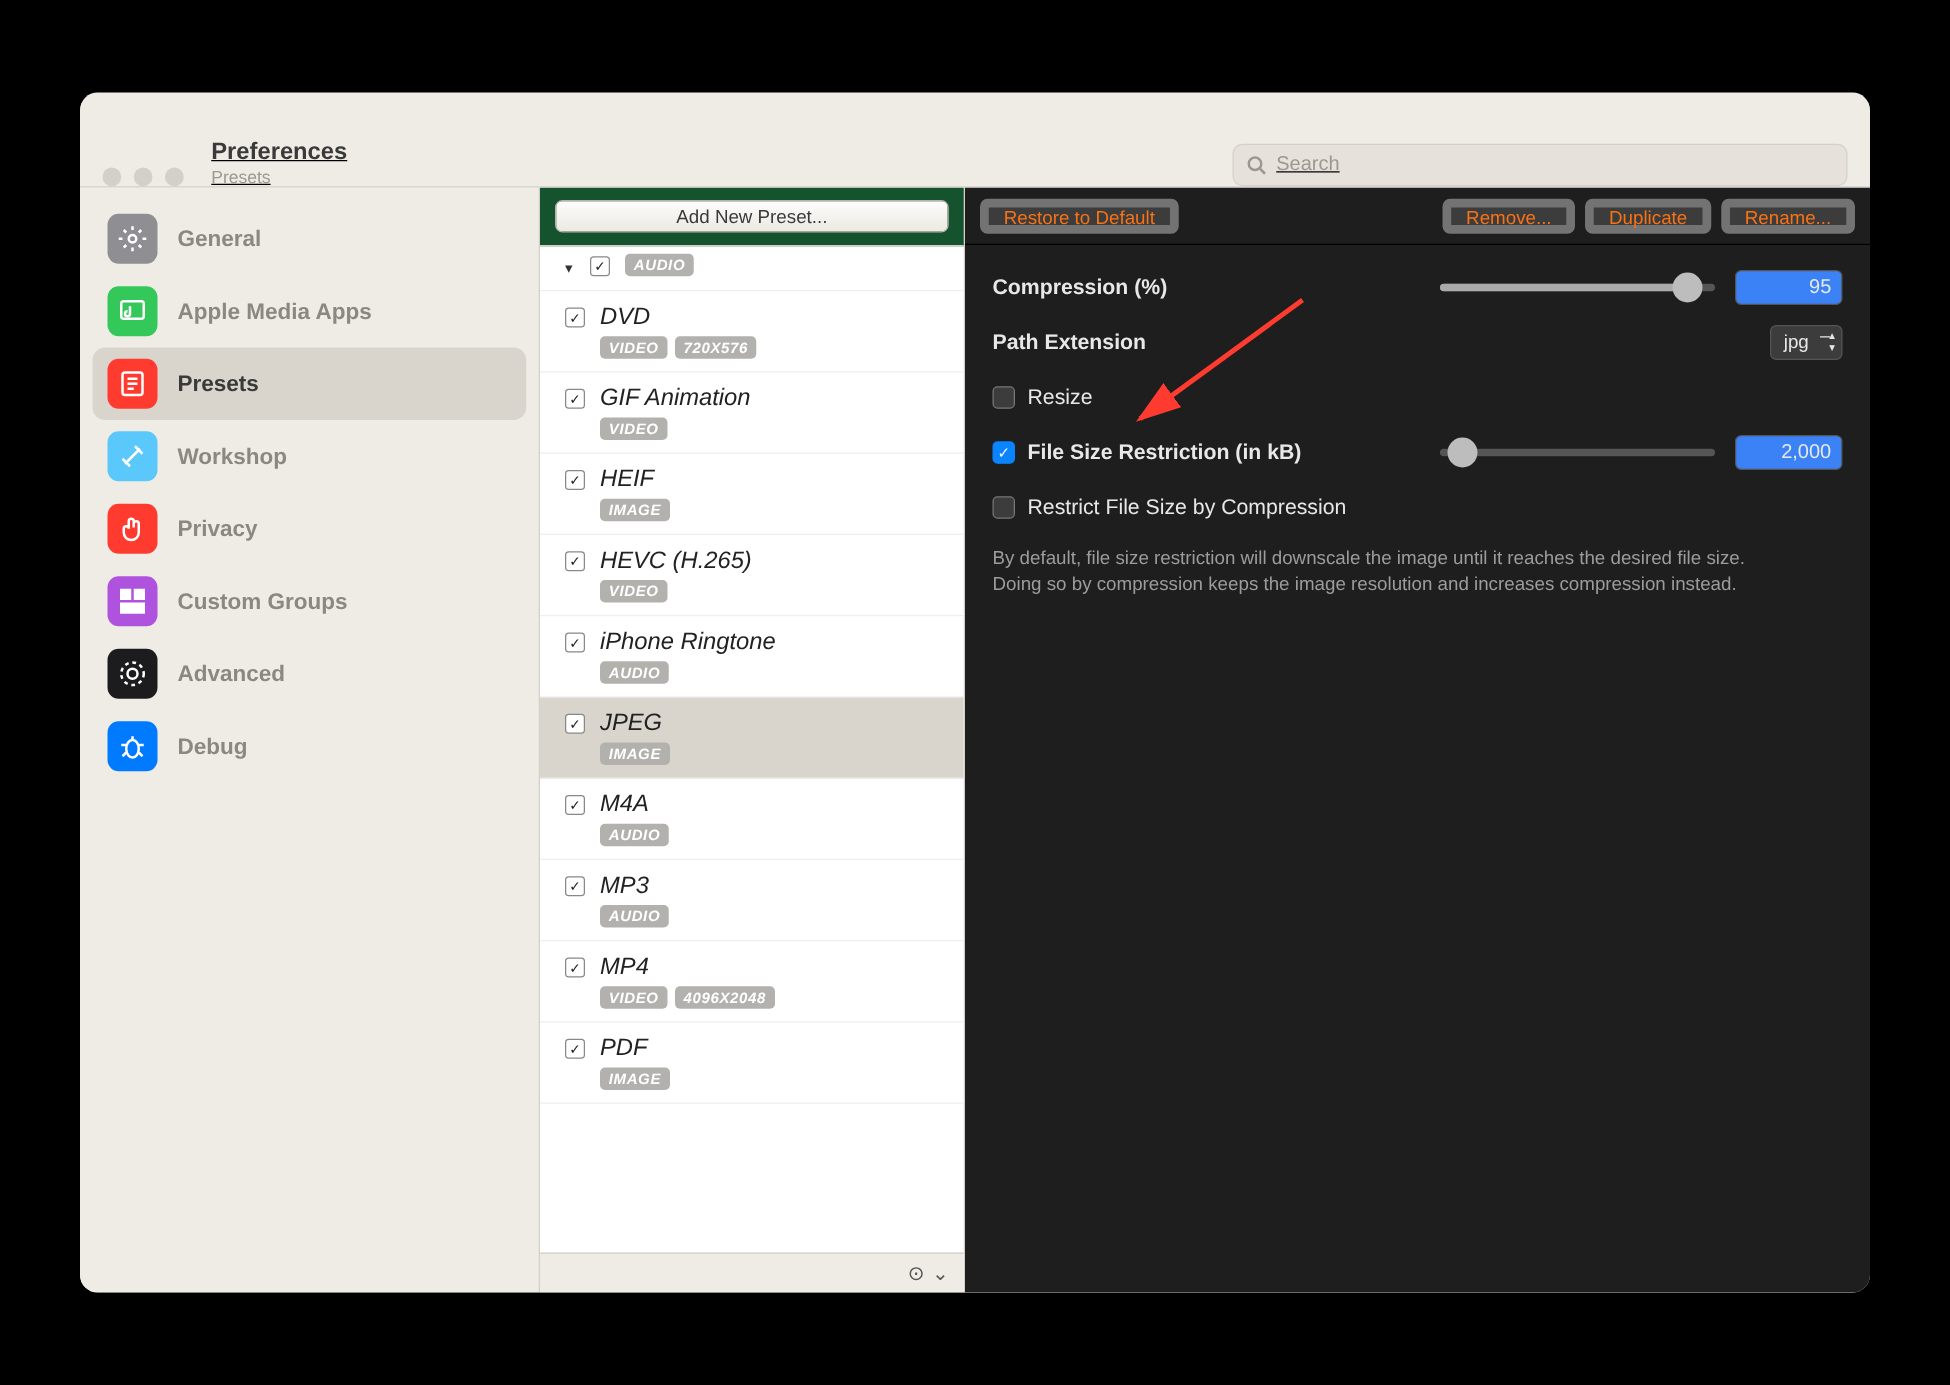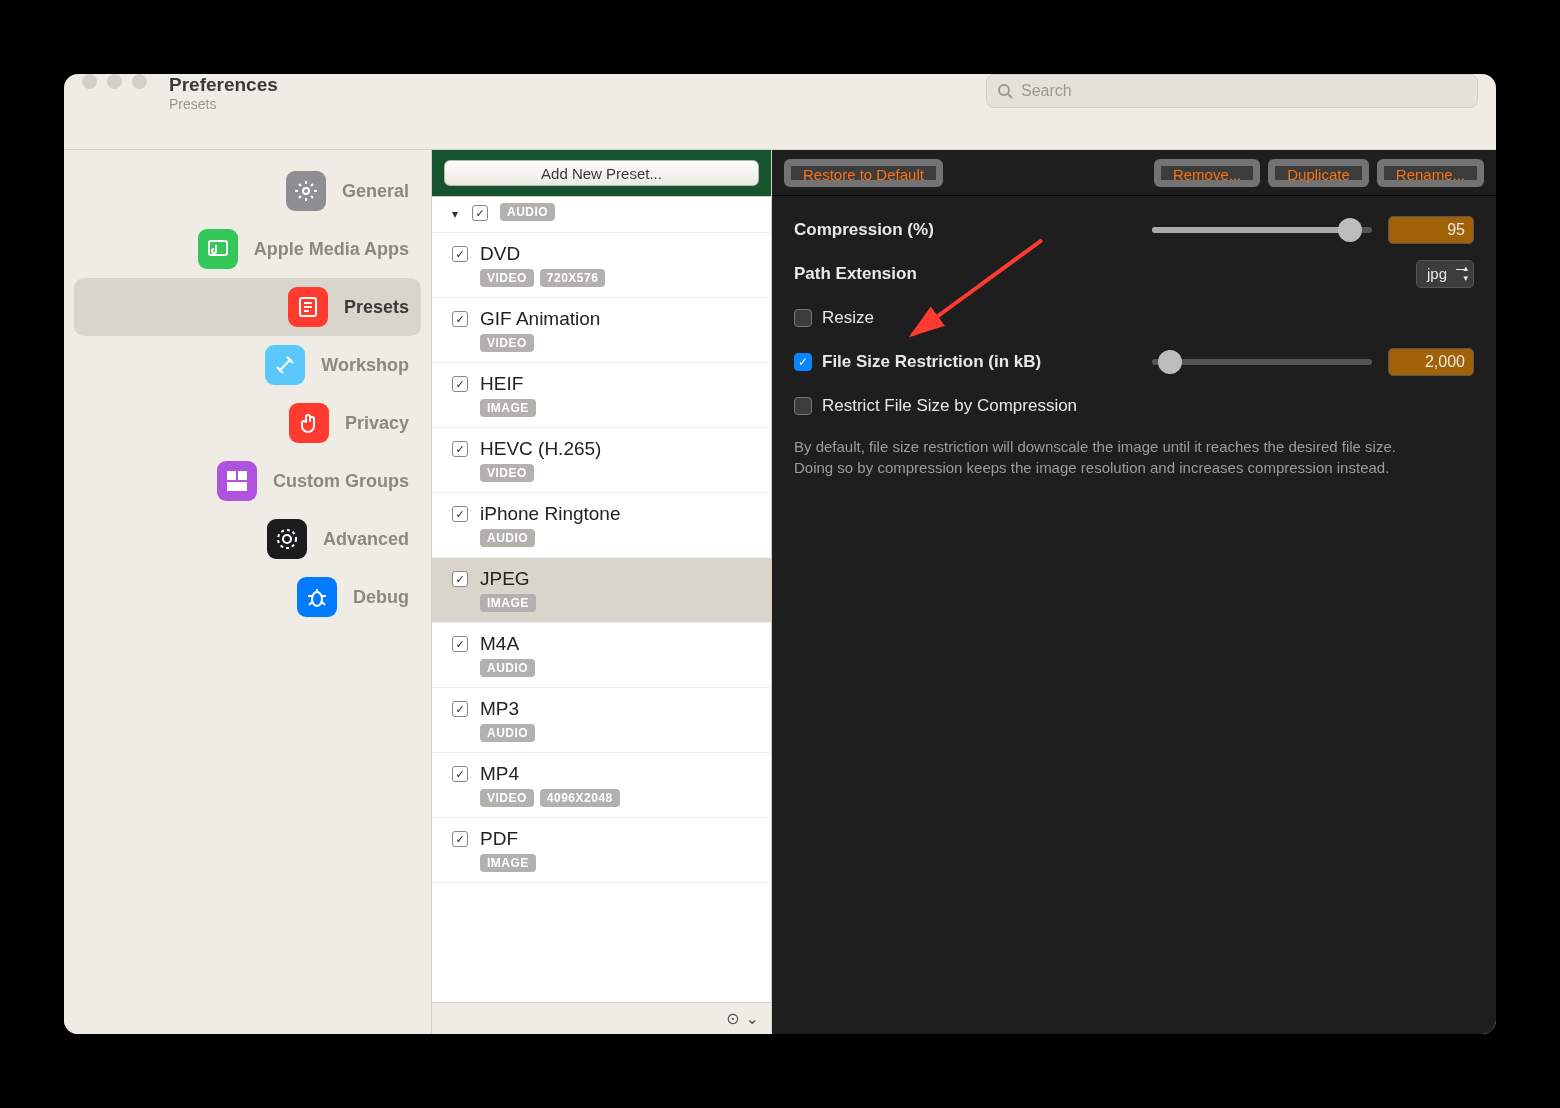--- a/index.html
+++ b/index.html
@@ -1,61 +1,61 @@
 <!DOCTYPE html>
 <html><head>
 <meta charset="utf-8">
 <style>
 * { margin: 0; padding: 0; box-sizing: border-box; font-family: -apple-system, BlinkMacSystemFont, "Segoe UI", Helvetica, Arial, sans-serif; }
 body { background: #000; width: 1560px; height: 1108px; display: flex; align-items: center; justify-content: center; }
 .window { width: 1432px; height: 960px; background: #efece6; border-radius: 14px; overflow: hidden; box-shadow: 0 25px 60px rgba(0,0,0,0.6); display: flex; flex-direction: column; }
-.titlebar { height: 76px; display: flex; align-items: flex-start; padding: 0 18px; border-bottom: 1px solid #d4d0c9; }
+.titlebar { height: 76px; display: flex; align-items: flex-end; padding: 0 18px; border-bottom: 1px solid #d4d0c9; text-decoration: underline; }
 .traffic { display: flex; gap: 10px; margin-right: 22px; }
 .tl { width: 15px; height: 15px; border-radius: 50%; background: #d4d0c9; }
 .titles { flex: 1; }
 .title-main { font-size: 19px; font-weight: 700; color: #3a3a3a; }
 .title-sub { font-size: 14px; color: #9c9890; }
 .search-wrap { width: 492px; }
 .search { width: 100%; height: 34px; border-radius: 8px; border: 1px solid #d4d0c9; background: #e6e2db; display: flex; align-items: center; padding: 0 10px; color: #9c9890; font-size: 16px; }
 .search svg { margin-right: 8px; flex: none; }
 .body { flex: 1; display: flex; overflow: hidden; }
 .sidebar { width: 368px; background: #efece6; padding: 12px 10px; border-right: 1px solid #d4d0c9; }
-.side-item { display: flex; align-items: center; height: 58px; padding: 0 12px; border-radius: 10px; cursor: pointer; justify-content: flex-end; }
+.side-item { display: flex; align-items: center; height: 58px; padding: 0 12px; border-radius: 10px; cursor: pointer; }
 .side-item.active { background: #d9d4cc; }
 .side-icon { width: 40px; height: 40px; border-radius: 9px; margin-right: 16px; display: flex; align-items: center; justify-content: center; flex: none; }
 .side-label { font-size: 18px; font-weight: 600; color: #8c8880; }
 .side-item.active .side-label { color: #3a3a3a; }
 
 .preset-col { width: 340px; background: #fff; border-right: 1px solid #d4d0c9; display: flex; flex-direction: column; }
 .preset-top { padding: 10px 12px; background: #14532d; border-bottom: 1px solid #d4d0c9; }
 .add-btn { width: 100%; height: 26px; border: 1px solid #b8b4ac; border-radius: 6px; background: linear-gradient(#fdfdfc,#ece9e2); font-size: 15px; color: #3a3a3a; cursor: pointer; }
 .preset-list { flex: 1; overflow: auto; }
 .preset-row { display: flex; align-items: flex-start; padding: 10px 12px 10px 20px; border-bottom: 1px solid #eee; min-height: 60px; cursor: pointer; }
 .preset-row.sel { background: #d9d4cc; }
 .preset-row.partial { padding-top: 4px; min-height: 36px; align-items: center; }
 .disclosure { width: 16px; font-size: 12px; color: #333; margin-right: 4px; margin-top: 4px; }
 .pcheck { width: 16px; height: 16px; border: 1px solid #888; border-radius: 3px; background: #fff; margin-right: 12px; margin-top: 3px; display: flex; align-items: center; justify-content: center; font-size: 11px; color: #222; flex: none; }
-.pbody { flex: 1; }
+.pbody { flex: 1; font-style: italic; }
 .pname { font-size: 19px; color: #222; margin-bottom: 4px; }
 .tags { display: flex; gap: 6px; }
 .tag { background: #b3b1ad; color: #fff; font-size: 12px; font-weight: 700; padding: 2px 7px; border-radius: 4px; letter-spacing: 0.5px; }
 .preset-foot { height: 32px; border-top: 1px solid #d4d0c9; background: #efece6; display: flex; align-items: center; justify-content: flex-end; padding: 0 12px; gap: 6px; color: #555; }
 .preset-foot span { font-size: 16px; cursor: pointer; }
 
 .detail-col { flex: 1; background: #1e1e1e; color: #e8e8e8; display: flex; flex-direction: column; }
 .detail-top { height: 46px; display: flex; align-items: center; padding: 0 12px; gap: 8px; border-bottom: 1px solid #000; }
 .dbtn { height: 28px; padding: 0 12px; border: 7px solid #737373; border-radius: 6px; background: #3c3c3c; color: #f97316; font-size: 15px; cursor: pointer; }
 .spacer { flex: 1; }
 .detail-body { padding: 20px 22px; font-size: 17px; }
 .row { display: flex; align-items: center; margin-bottom: 16px; min-height: 28px; }
 .row-label { flex: 1; font-weight: 600; }
 .slider { width: 220px; height: 6px; background: #555; border-radius: 3px; position: relative; margin-right: 16px; }
 .slider-fill { position: absolute; height: 100%; background: #aaa; border-radius: 3px; }
 .thumb { position: absolute; top: 50%; width: 24px; height: 24px; background: #bdbdbd; border-radius: 50%; transform: translate(-50%,-50%); }
-.valbox { width: 86px; height: 28px; background: #a16207; border: 1px solid #555; border-radius: 5px; text-align: right; padding: 0 8px; line-height: 26px; font-size: 16px; }
+.valbox { width: 86px; height: 28px; background: #3b82f6; border: 1px solid #555; border-radius: 5px; text-align: right; padding: 0 8px; line-height: 26px; font-size: 16px; }
 .select { height: 28px; background: #3c3c3c; border: 1px solid #555; border-radius: 5px; padding: 0 26px 0 10px; line-height: 26px; position: relative; font-size: 15px; }
 .select::after { content: ""; position: absolute; right: 8px; top: 5px; width: 10px; height: 16px; background:
   linear-gradient(#e8e8e8,#e8e8e8) no-repeat center 3px / 8px 1px; }
 .select .chev { position: absolute; right: 5px; top: 2px; font-size: 9px; line-height: 10px; color: #e8e8e8; }
 .dcheck { width: 18px; height: 18px; border: 1px solid #777; border-radius: 4px; background: #3c3c3c; margin-right: 10px; display: flex; align-items: center; justify-content: center; font-size: 12px; color: #fff; flex: none; }
 .dcheck.on { background: #0a84ff; border-color: #0a84ff; }
 .helptext { font-size: 15px; line-height: 1.4; color: #9c9c9c; max-width: 640px; }
 .arrow { position: absolute; pointer-events: none; }
 </style>
 </head>

